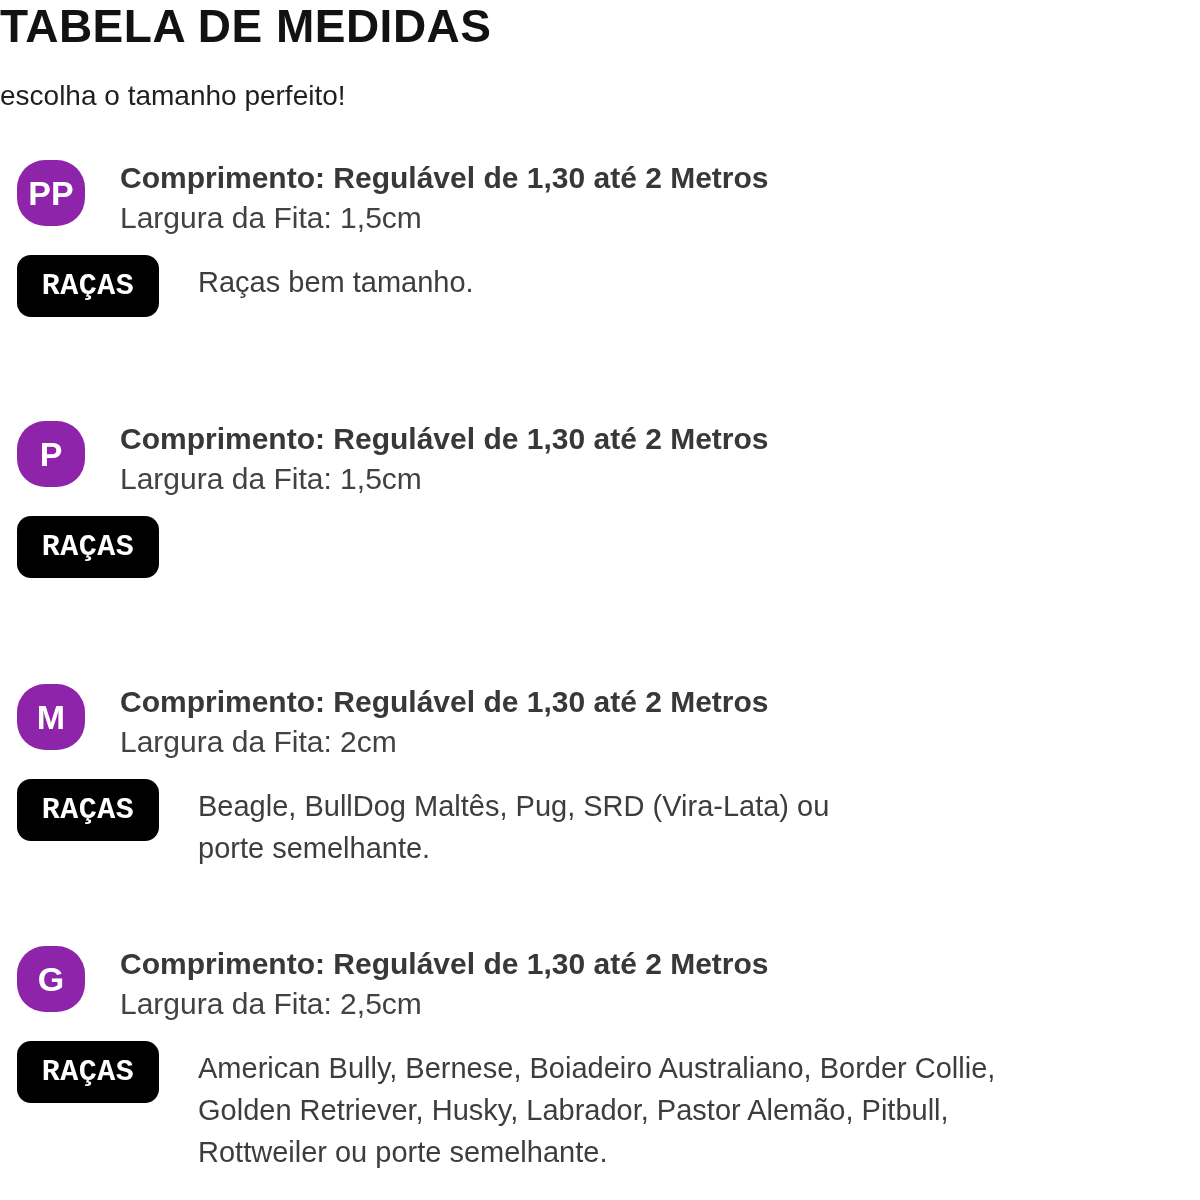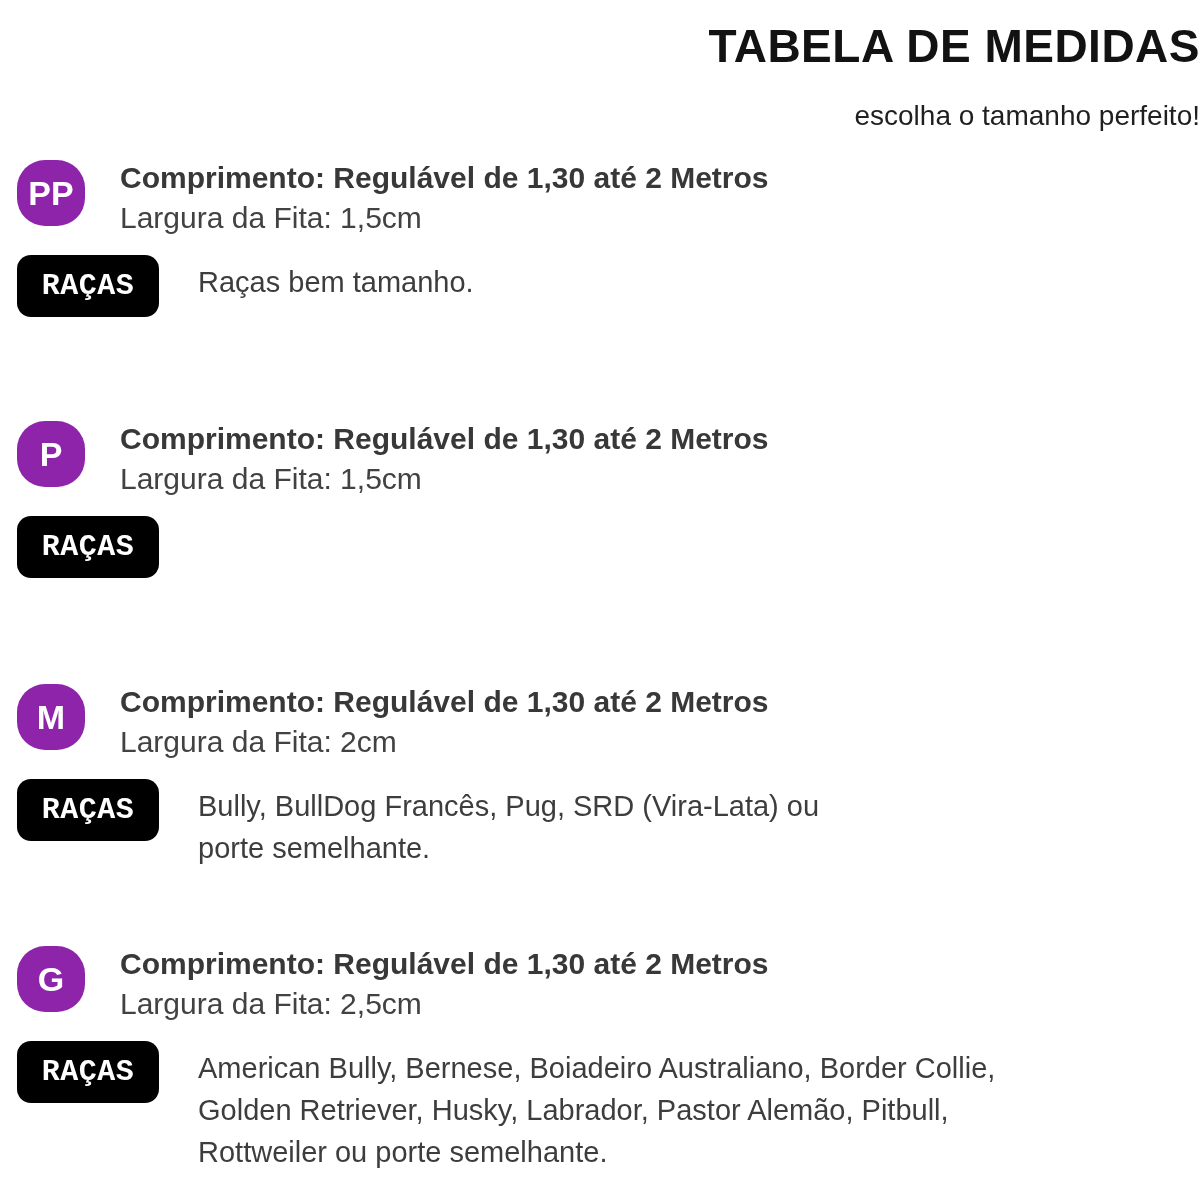--- a/index.html
+++ b/index.html
@@ -11,24 +11,24 @@
   #canvas {
     position: relative;
     width: 1200px;
     height: 1200px;
     background: #ffffff;
     overflow: hidden;
   }
   
   .header {
     position: absolute;
-    top: 20px;
+    top: 0;
     left: 0;
     width: 100%;
-    text-align: right;
+    text-align: left;
   }
   .title {
     font-size: 46px;
     font-weight: bold;
     letter-spacing: 0.5px;
     color: #121212;
     line-height: 52px;
   }
   .subtitle {
     margin-top: 28px;
@@ -151,21 +151,21 @@
   <div class="size-section" id="section-m">
     <div class="spec-row">
       <div class="size-badge">M</div>
       <div class="spec-text">
         <div class="spec-length">Comprimento: Regulável de 1,30 até 2 Metros</div>
         <div class="spec-width">Largura da Fita: 2cm</div>
       </div>
     </div>
     <div class="breeds-row">
       <div class="breeds-badge">RAÇAS</div>
-      <div class="breeds-text">Bully, BullDog Francês, Pug, SRD (Vira-Lata) ou
+      <div class="breeds-text">Beagle, BullDog Maltês, Pug, SRD (Vira-Lata) ou
 porte semelhante.</div>
     </div>
   </div>
 
   <div class="size-section" id="section-g">
     <div class="spec-row">
       <div class="size-badge">G</div>
       <div class="spec-text">
         <div class="spec-length">Comprimento: Regulável de 1,30 até 2 Metros</div>
         <div class="spec-width">Largura da Fita: 2,5cm</div>

